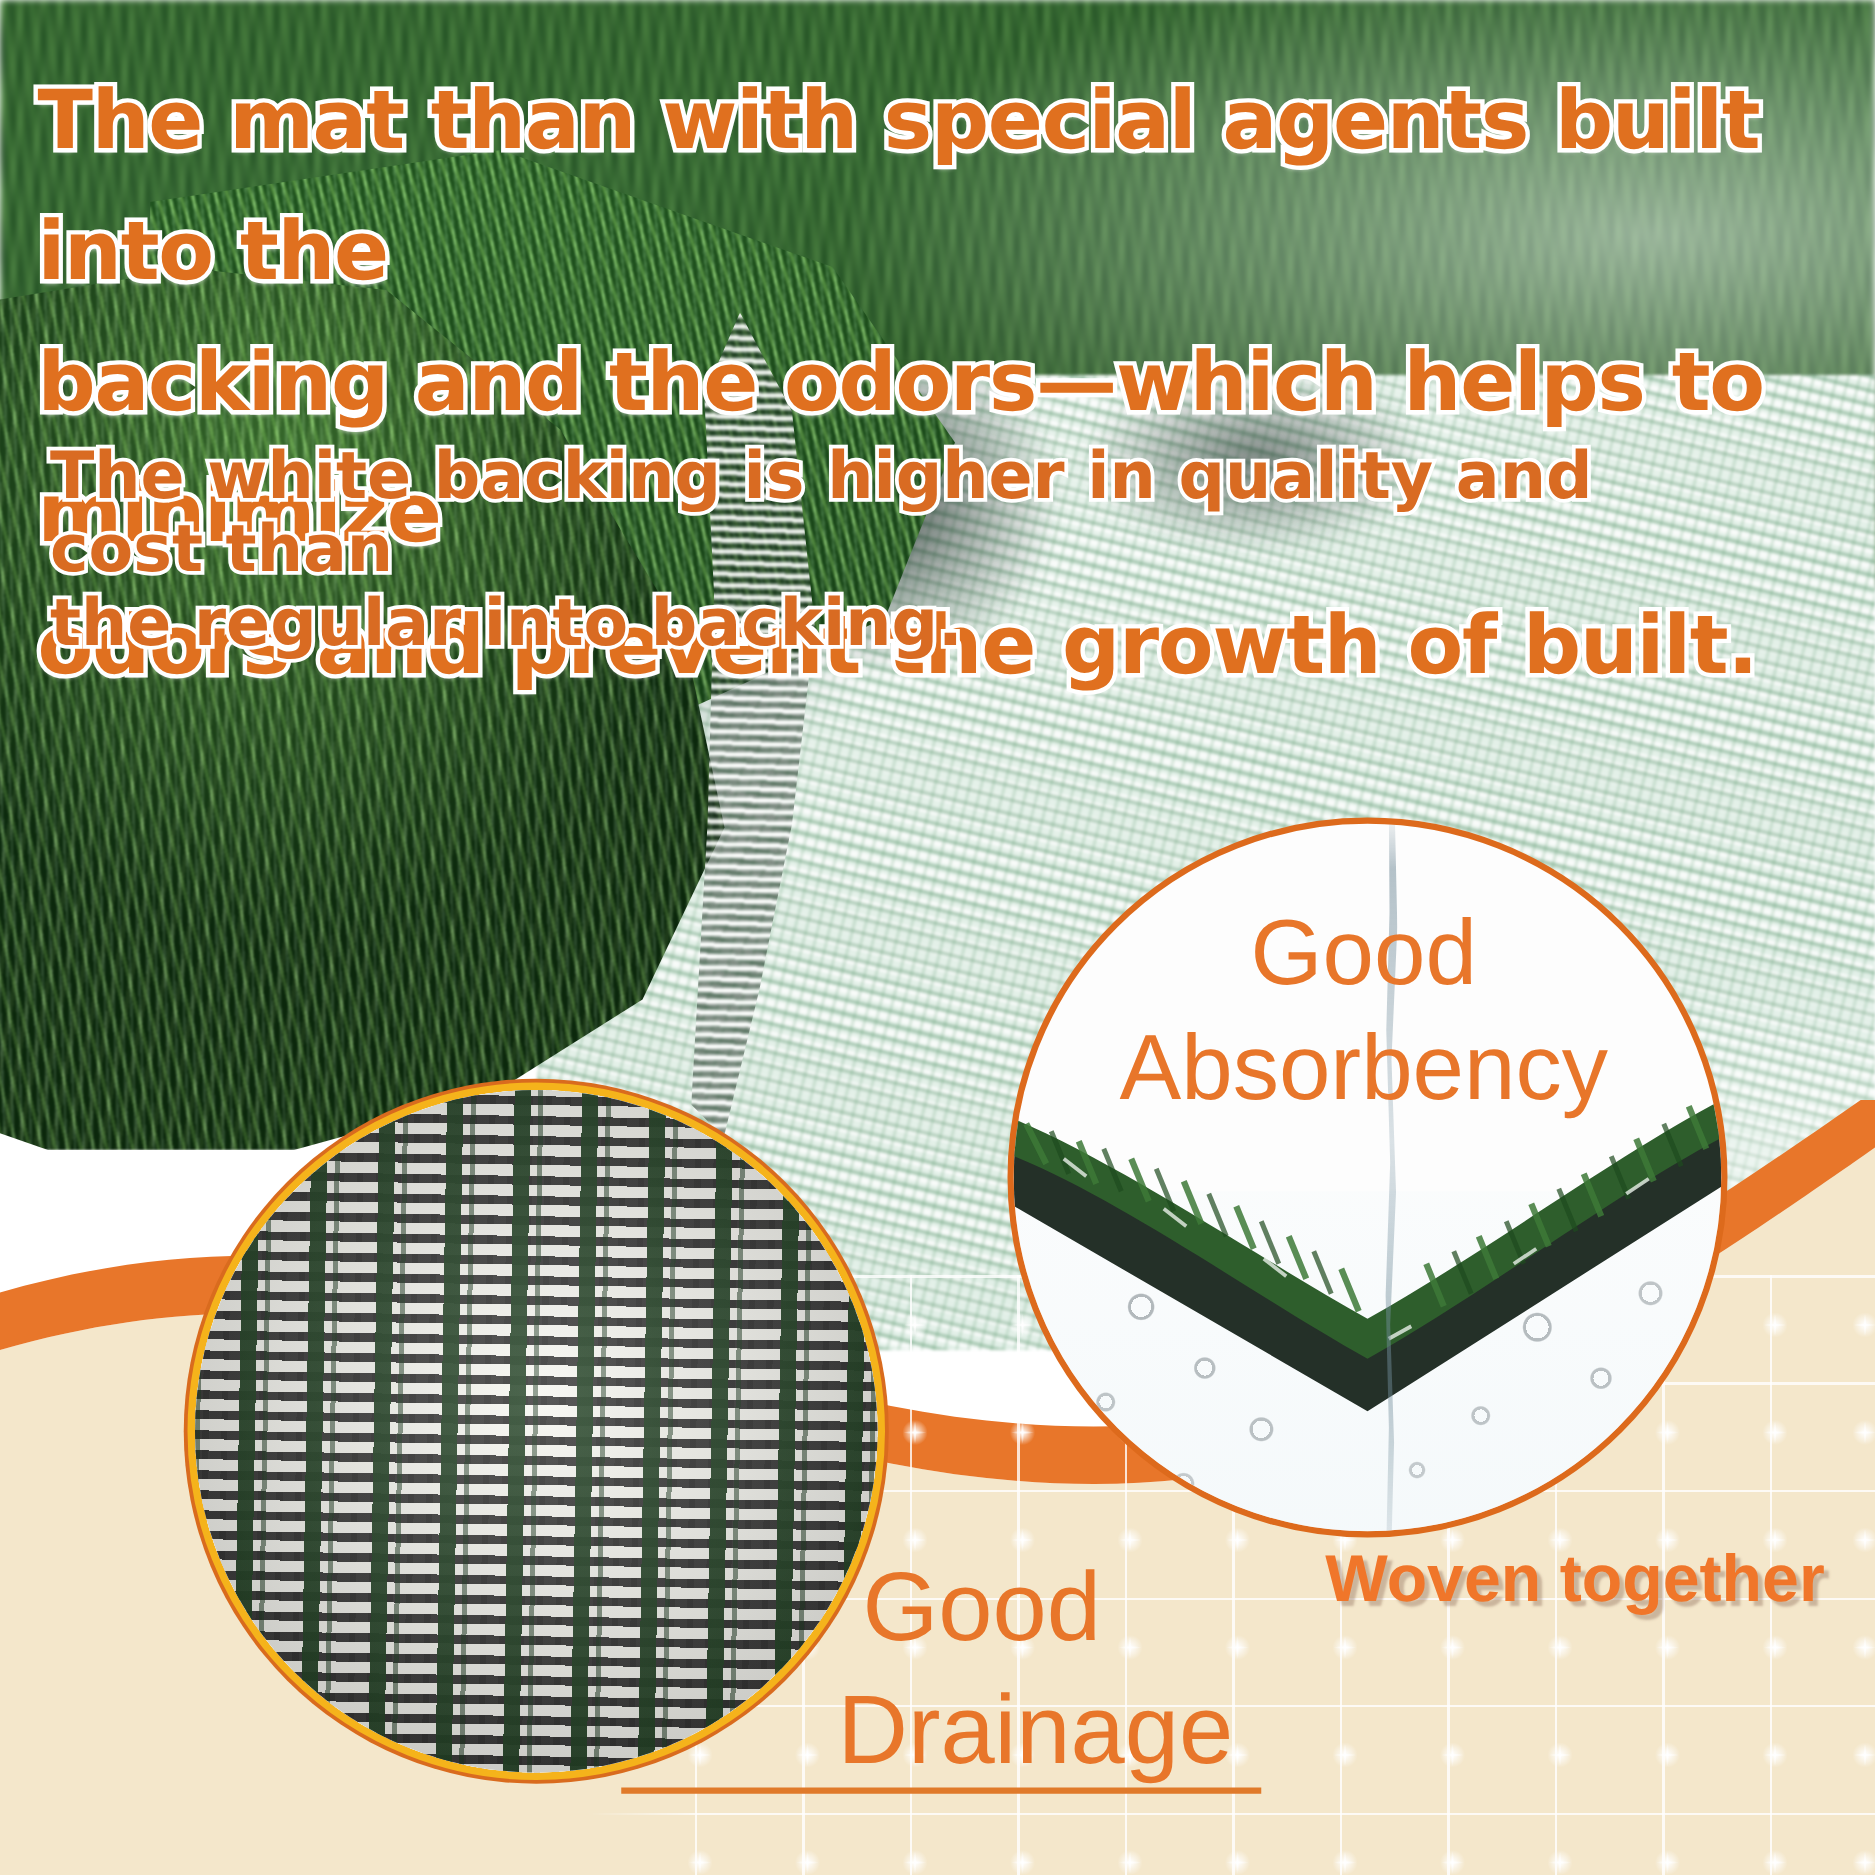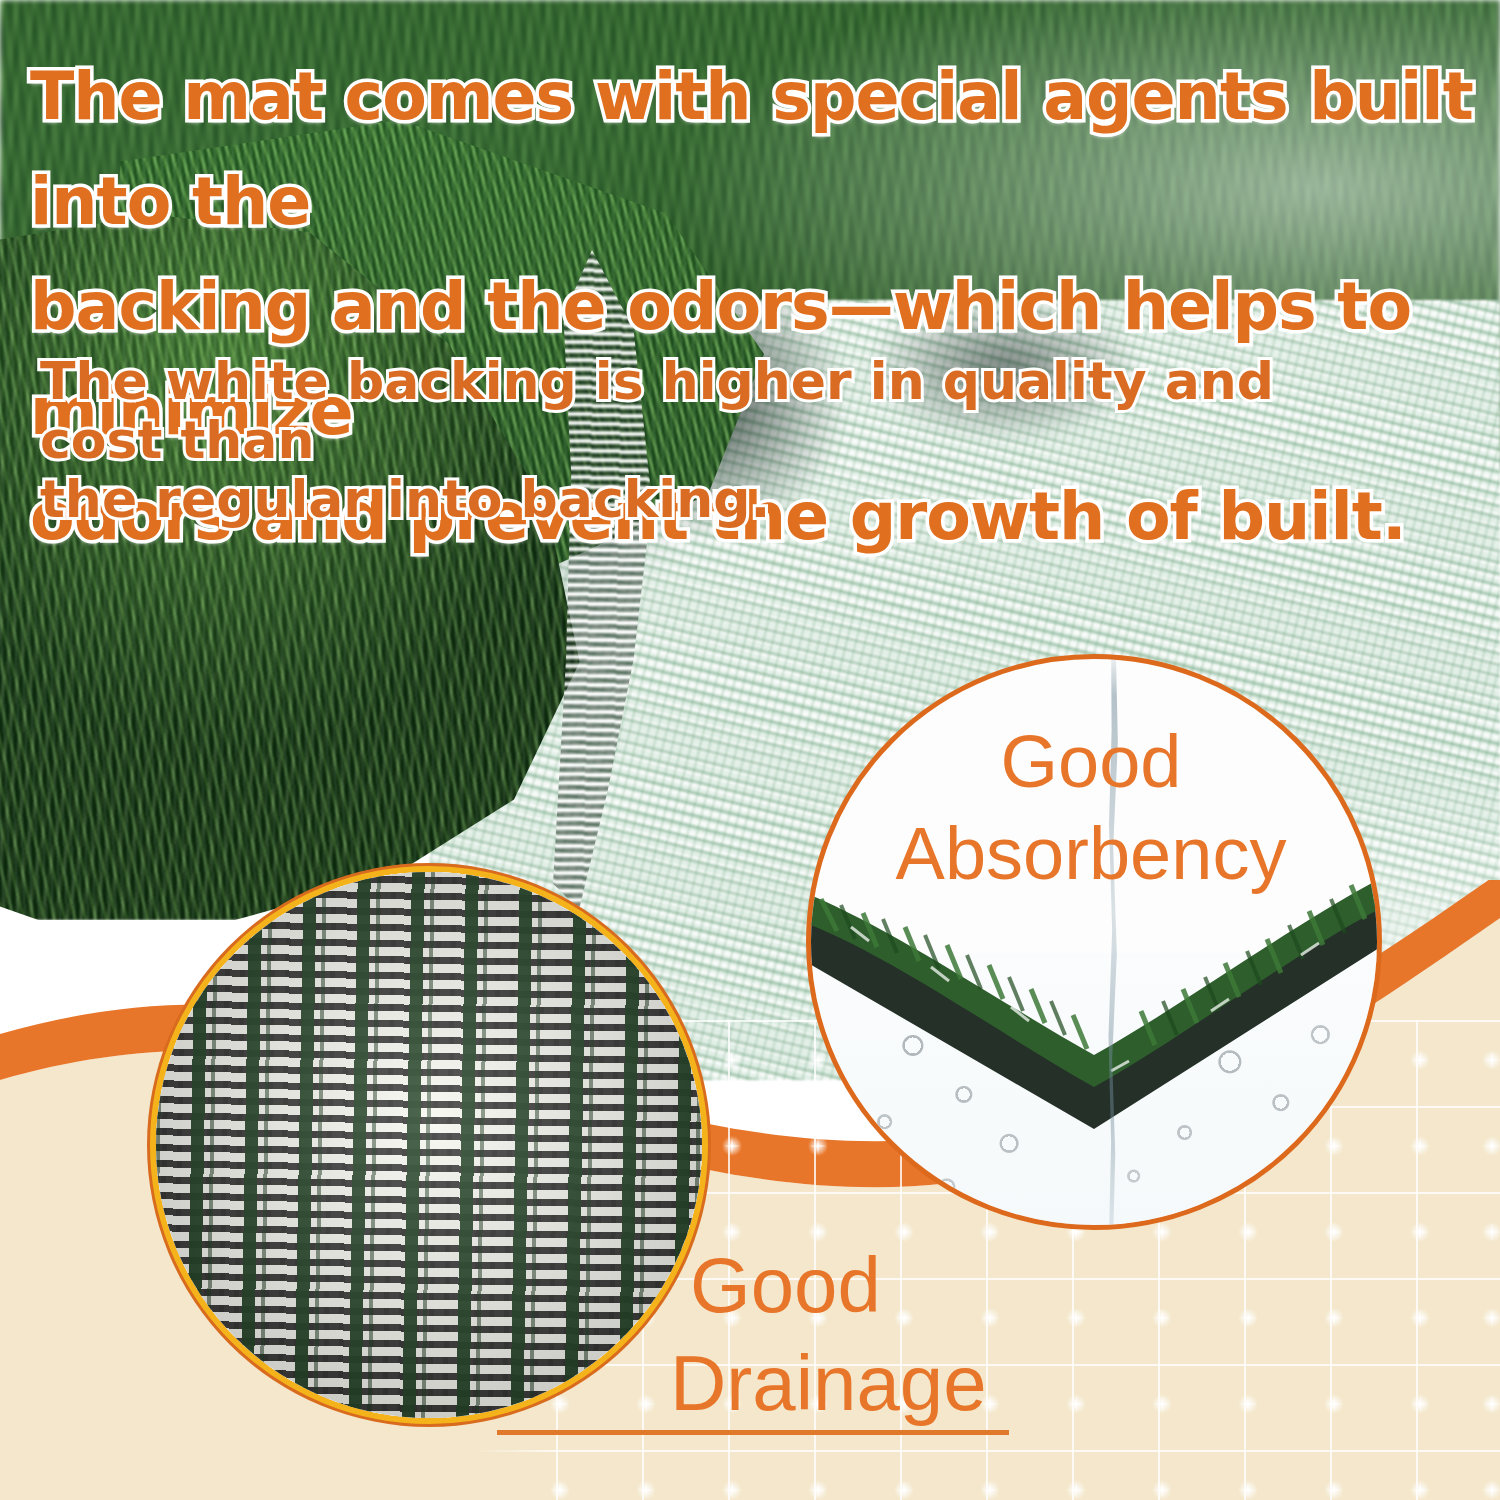--- a/index.html
+++ b/index.html
@@ -405,21 +405,21 @@
               <path d="M400,352 L418,340"></path>
               <path d="M490,296 L508,284"></path>
           </g>
         </svg>
       </div>
       <div class="stream"></div>
     </div>
   </div>
 
   <div class="headline">
-    <span>The mat comes with special agents built into the</span>
+    <span>The mat than with special agents built into the</span>
     <span>backing and the odors—which helps to minimize</span>
     <span>odors and prevent the growth of built.</span>
   </div>
 
   <div class="subline">
     <span>The white backing is higher in quality and cost than</span>
     <span>the regular into backing.</span>
   </div>
 
   <div class="lbl-absorb">
@@ -427,15 +427,16 @@
     <span>Absorbency</span>
   </div>
 
   <div class="lbl-drain">
     <span>Good</span>
     <span>Drainage</span>
   </div>
   <div class="drain-underline"></div>
 
   <div class="lbl-woven">
+    <span>Woven together</span>
   </div>
 
 </div>
 
 </body></html>

